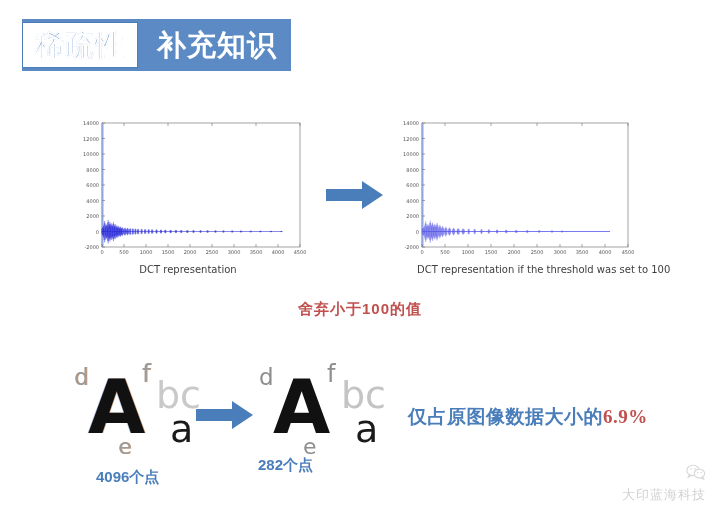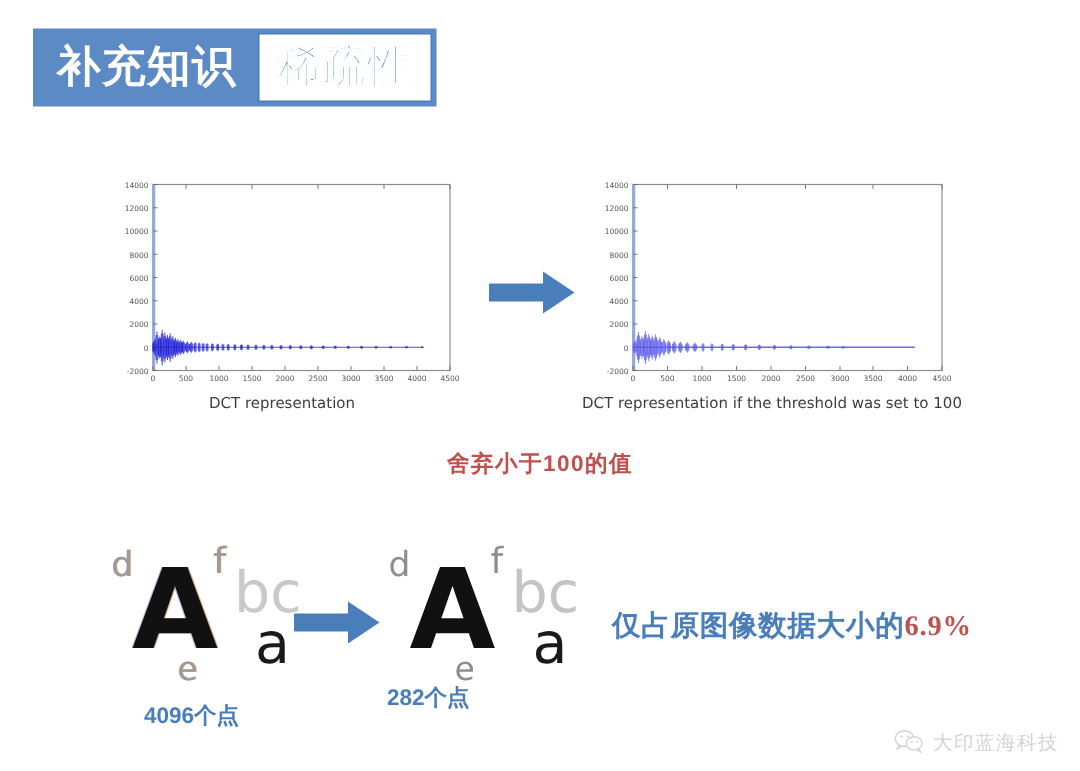--- a/index.html
+++ b/index.html
@@ -62,21 +62,21 @@
   .chart-svg { display: block; }
 
   .chart-caption {
     text-align: center;
     font-size: 10px;
     color: #3d3d3d;
     margin-top: 1px;
     font-family: "DejaVu Sans", sans-serif;
     white-space: nowrap;
   }
-  #chart-right .chart-caption { font-size: 10px; }
+  #chart-right .chart-caption { font-size: 10px; margin-left: 29px; }
 
   
   .arrow-svg { position: absolute; }
   #arrow-top    { left: 326px; top: 180px; }
   #arrow-bottom { left: 196px; top: 400px; }
 
   
   #discard-caption {
     position: absolute;
     left: 0; right: 0;
@@ -146,36 +146,37 @@
     font-family: Liberation Serif, serif;
   }
   #ratio-value { color: #c0504d; }
 
   
   #footer {
     position: absolute;
     right: 14px;
     bottom: 10px;
     display: flex;
-    align-items: flex-start;
+    align-items: flex-end;
     gap: 6px;
     color: #d2d2d2;
     font-size: 13px;
     letter-spacing: 1px;
+    flex-direction: column;
   }
   #wechat-icon { display: block; }
 </style>
 </head>
 <body>
 
 <div id="title-banner">
-  <div id="title-main">补充知识</div>
   <div id="title-sub-box">
     <span id="title-sub">稀疏性</span>
   </div>
+  <div id="title-main">补充知识</div>
 </div>
 
 <div id="chart-left" class="chart-block">
   <svg class="chart-svg" width="240" height="148" viewBox="0 0 240 148">
 
     <rect x="34" y="8" width="198" height="124" fill="#ffffff" stroke="#8c8c8c" stroke-width="0.8"></rect>
 
     <line x1="34.5" y1="8" x2="34.5" y2="132" stroke="#8fa8e0" stroke-width="2"></line>
 
     <g font-family="DejaVu Sans, sans-serif" font-size="5" fill="#555" text-anchor="end">

